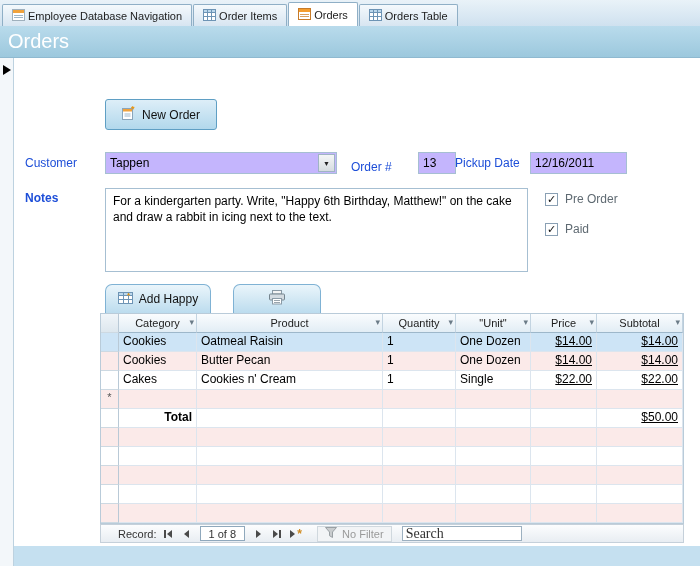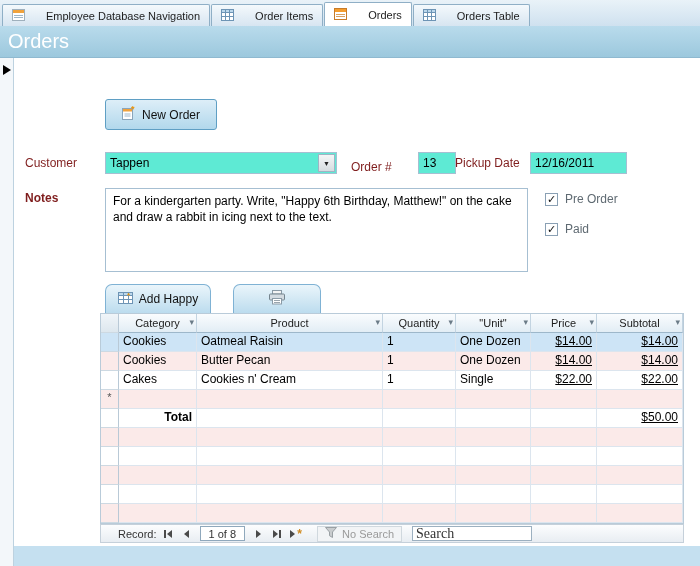--- a/index.html
+++ b/index.html
@@ -2,21 +2,21 @@
 <html><head>
 <meta charset="utf-8">
 <style>
   * { margin:0; padding:0; box-sizing:border-box; }
   html,body { width:700px; height:566px; overflow:hidden; }
   body { font-family:"Liberation Sans", sans-serif; background:#fff; position:relative; }
 
   
   .tab-bar { position:absolute; left:0; top:0; width:700px; height:26px;
     background:linear-gradient(#e9f2f8,#cfe1ef); display:flex; align-items:flex-end; padding-left:2px; }
-  .doc-tab { display:flex; align-items:center; gap:21px; height:22px; padding:0 9px;
+  .doc-tab { display:flex; align-items:center; gap:3px; height:22px; padding:0 9px;
     border:1px solid #8fafc6; border-bottom:none; border-radius:2px 2px 0 0;
     background:linear-gradient(#f4f9fc,#d7e5f1); font-size:11px; color:#1c1c1c; margin-right:1px; white-space:nowrap; cursor:default; }
   .doc-tab.active { background:#fff; height:24px; }
 
   
   .title-bar { position:absolute; left:0; top:26px; width:700px; height:32px;
     background:linear-gradient(#b9dbec,#9cc8dd); border-bottom:1px solid #8fb9d0;
     color:#fff; font-size:20px; display:flex; align-items:center; padding-left:8px; }
 
   
@@ -25,23 +25,23 @@
   .shutter-arrow { position:absolute; top:7px; left:3px; width:0; height:0;
     border-top:5px solid transparent; border-bottom:5px solid transparent; border-left:8px solid #000; }
 
   
   .form-area { position:absolute; left:14px; top:58px; width:686px; height:508px; background:#fff; }
 
   .btn-new-order { position:absolute; left:91px; top:41px; width:112px; height:31px;
     background:linear-gradient(#ddeef8,#b2d8ec); border:1px solid #5f9fc4; border-radius:3px;
     display:flex; align-items:center; justify-content:center; gap:6px; font-size:12px; color:#111; cursor:default; }
 
-  .flabel { position:absolute; font-size:12px; color:#7f1d1d; white-space:nowrap; }
-
-  .tbox { position:absolute; border:1px solid #a6bfd2; background:#5eead4; font-size:12px; color:#000;
+  .flabel { position:absolute; font-size:12px; color:#1d4ed8; white-space:nowrap; }
+
+  .tbox { position:absolute; border:1px solid #a6bfd2; background:#c4b5fd; font-size:12px; color:#000;
     padding:0 4px; display:flex; align-items:center; }
   .combo { padding-right:19px; }
   .combo-btn { position:absolute; right:1px; top:1px; bottom:1px; width:17px;
     background:linear-gradient(#f4f6f7,#d6dcе0); background:linear-gradient(#f4f6f7,#d6dce0);
     border:1px solid #9fb4c4; display:flex; align-items:center; justify-content:center;
     font-size:7px; color:#222; }
 
   .notes { position:absolute; left:91px; top:130px; width:423px; height:84px;
     border:1px solid #a6bfd2; background:#fff; font-size:12px; color:#000;
     padding:4px 7px; line-height:1.35; }
@@ -338,19 +338,19 @@
         <span class="vbar"></span>
       </span>
     <span class="nbtn">
         <span class="tri-r"></span>
         <span class="star">*</span>
       </span>
     <span class="filter-btn">
       <span><svg width="12" height="11" viewBox="0 0 12 11">
             <path d="M0.5 0.5h11L7.5 5v5.5l-3-1.8V5z" fill="#c9ccce" stroke="#9aa0a4"></path>
           </svg></span>
-      <span>No Search</span>
+      <span>No Filter</span>
     </span>
     <input class="search-input" type="text" placeholder="Search" style="">
   </div>
 
   <div class="bottom-strip"></div>
 </div>
 
 </body></html>

